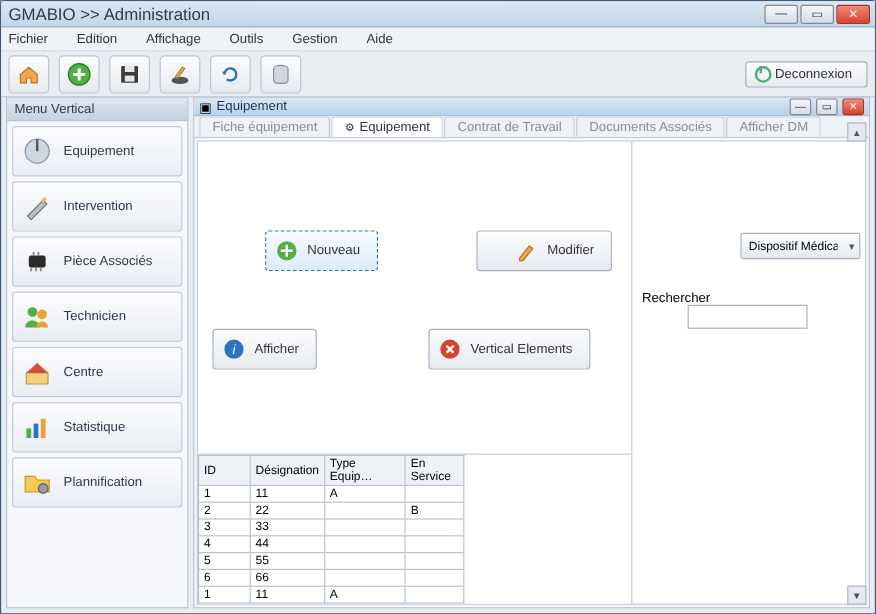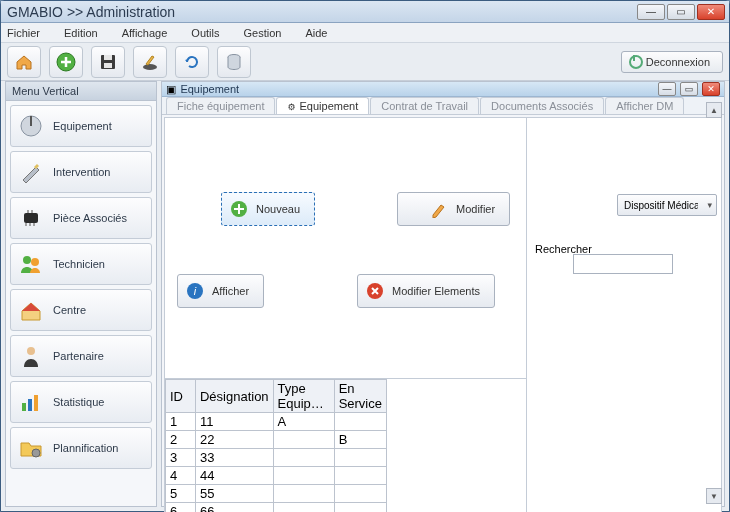--- a/index.html
+++ b/index.html
@@ -53,21 +53,21 @@
 
   .right-panel { width:195px; border-left:1px solid #c4ccd7; padding:12px 8px; position:relative;}
   .search-label { position:absolute; top:96px; left:8px;margin-top:29px;}
   .combo { position:absolute; top:76px; right:4px; width:100px; height:22px; border:1px solid #a9b2bf; background:linear-gradient(#fdfdfe,#e6eaf0); display:flex; align-items:center; padding:0 18px 0 6px; border-radius:2px;}
   .combo::after { content:"▾"; position:absolute; right:4px; color:#555; font-size:9px;}
   .search-input { position:absolute; top:136px; left:46px; width:100px; height:20px; border:1px solid #a9b2bf; background:#fff; padding:2px 4px;}
 
   
   .table-wrap { border-top:1px solid #c4ccd7; background:#fff; }
   table { border-collapse:collapse; width:222px;}
-  th, td { border:1px solid #bcc3ce; padding:1px 4px; height:14px; text-align:left; font-size:13px; background:#fff;}
+  th, td { border:1px solid #bcc3ce; padding:1px 4px; height:14px; text-align:left; font-size:10px; background:#fff;}
   th { background:#eef1f6; font-weight:normal;}
   .col-id{width:56px} .col-des{width:54px} .col-type{width:80px}.col-srv{width:52px}
 
   .scroll-up, .scroll-down { position:absolute; right:2px; width:16px; height:16px; border:1px solid #b0b7c2; background:#e6eaf0; display:flex;align-items:center;justify-content:center; font-size:8px; color:#555;}
   .scroll-up{ top:20px;} .scroll-down{ bottom:2px;}
 </style>
 </head>
 <body>
 
 <div class="window">
@@ -176,29 +176,20 @@
           <span>Technicien</span>
         </div>
         <div class="side-item">
           <span class="side-icon">
               <svg width="26" height="26" viewBox="0 0 26 26">
                 <path d="M4 14l9-8 9 8v9H4z" fill="#f4d080" stroke="#c89830"></path>
                 <path d="M4 14l9-8 9 8" fill="#d84a3a"></path>
               </svg>
             </span>
           <span>Centre</span>
-        </div>
-        <div class="side-item">
-          <span class="side-icon">
-              <svg width="26" height="26" viewBox="0 0 26 26">
-                <circle cx="13" cy="8" r="4" fill="#e8c090"></circle>
-                <path d="M6 24c0-5 3-8 7-8s7 3 7 8" fill="#3a3a3a"></path>
-              </svg>
-            </span>
-          <span>Partenaire</span>
         </div>
         <div class="side-item">
           <span class="side-icon">
               <svg width="26" height="26" viewBox="0 0 26 26">
                 <rect x="4" y="14" width="4" height="8" fill="#52b043"></rect>
                 <rect x="10" y="10" width="4" height="12" fill="#2a74c0"></rect>
                 <rect x="16" y="6" width="4" height="16" fill="#f0a030"></rect>
               </svg>
             </span>
           <span>Statistique</span>
@@ -260,21 +251,21 @@
                 </span>
               <span>Afficher</span>
             </div>
             <div class="pbtn" style="left:192px; top:156px;">
               <span class="icon-sm">
                   <svg width="18" height="18" viewBox="0 0 18 18">
                     <circle cx="9" cy="9" r="8" fill="#d8422c"></circle>
                     <path d="M6 6l6 6M12 6l-6 6" stroke="#fff" stroke-width="2"></path>
                   </svg>
                 </span>
-              <span>Modifier Elements</span>
+              <span>Vertical Elements</span>
             </div>
           </div>
 
           <div class="table-wrap">
             <table>
               <thead>
                   <tr>
                 <th class="col-id">ID</th>
                 <th class="col-des">Désignation</th>
                 <th class="col-type">Type Equip…</th>

